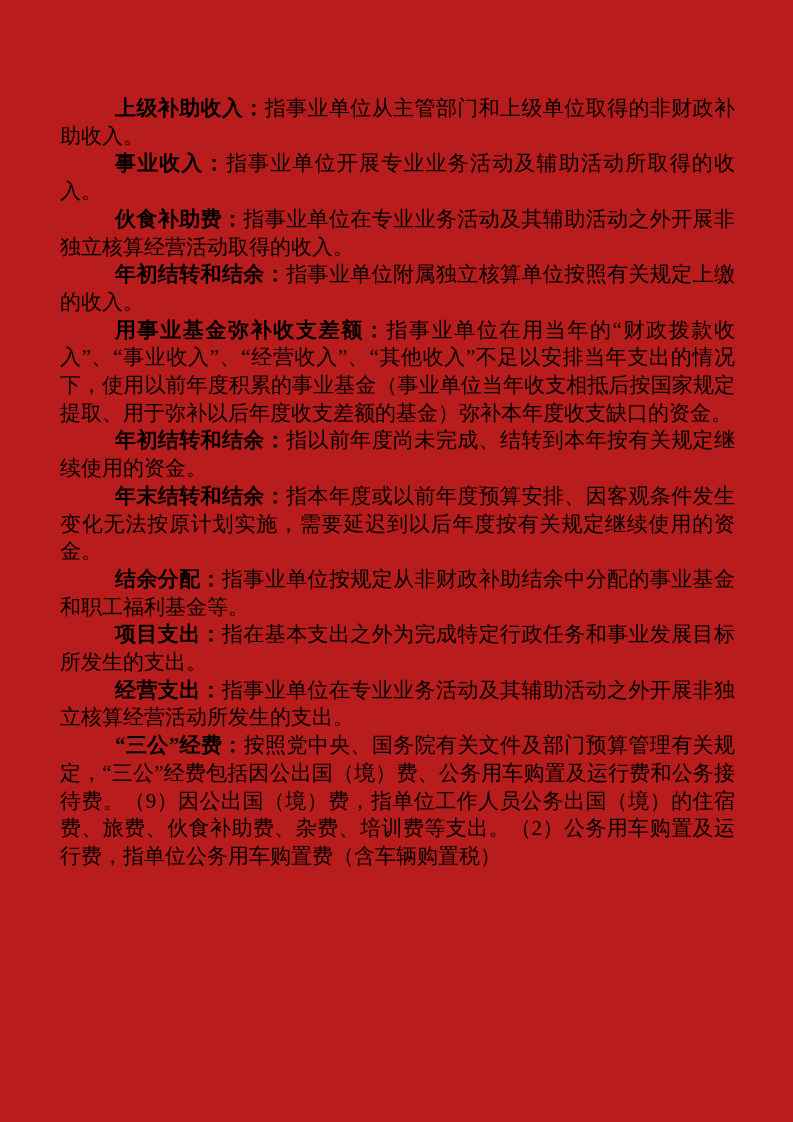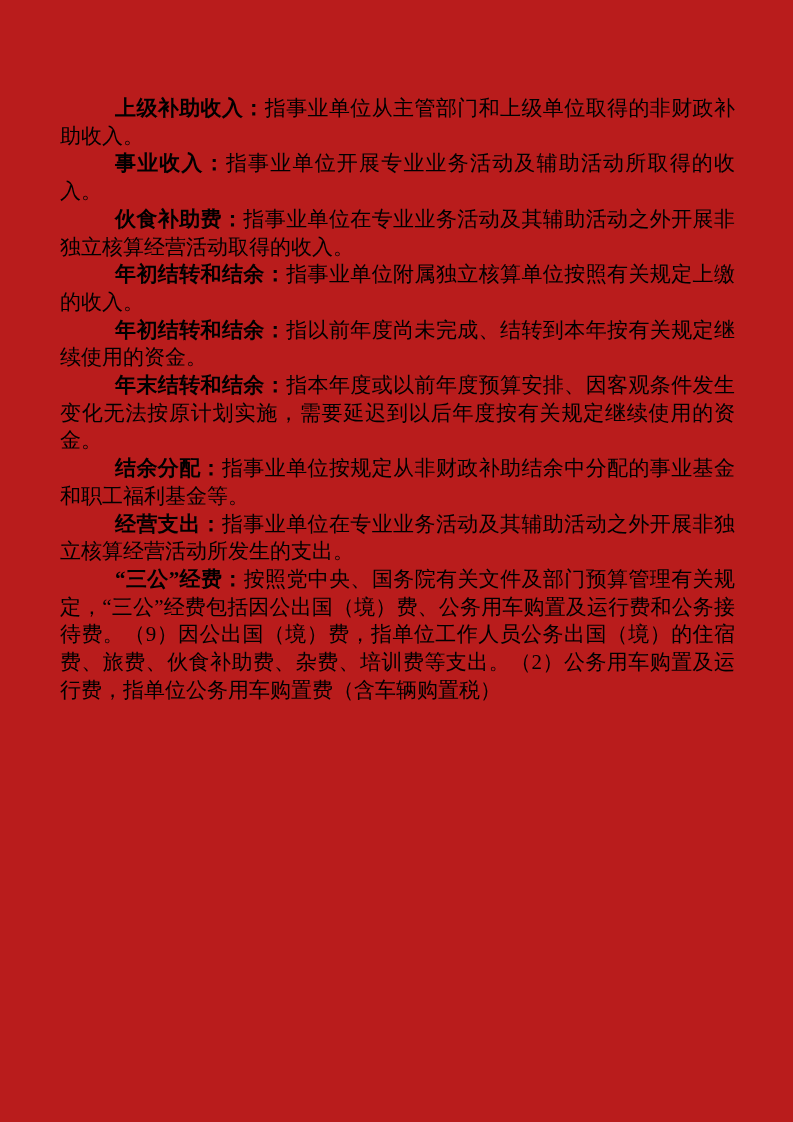--- a/index.html
+++ b/index.html
@@ -39,19 +39,21 @@
 </style>
 </head>
 <body>
 
 <div class="page">
   <div class="doc-content" id="doc-content">
       <p><b>上级补助收入：</b><span>指事业单位从主管部门和上级单位取得的非财政补助收入。</span></p>
       <p><b>事业收入：</b><span>指事业单位开展专业业务活动及辅助活动所取得的收入。</span></p>
       <p><b>伙食补助费：</b><span>指事业单位在专业业务活动及其辅助活动之外开展非独立核算经营活动取得的收入。</span></p>
       <p><b>年初结转和结余：</b><span>指事业单位附属独立核算单位按照有关规定上缴的收入。</span></p>
+      <p><b>用事业基金弥补收支差额：</b><span>指事业单位在用当年的“财政拨款收入”、“事业收入”、“经营收入”、“其他收入”不足以安排当年支出的情况下，使用以前年度积累的事业基金（事业单位当年收支相抵后按国家规定提取、用于弥补以后年度收支差额的基金）弥补本年度收支缺口的资金。</span></p>
       <p><b>年初结转和结余：</b><span>指以前年度尚未完成、结转到本年按有关规定继续使用的资金。</span></p>
       <p><b>年末结转和结余：</b><span>指本年度或以前年度预算安排、因客观条件发生变化无法按原计划实施，需要延迟到以后年度按有关规定继续使用的资金。</span></p>
       <p><b>结余分配：</b><span>指事业单位按规定从非财政补助结余中分配的事业基金和职工福利基金等。</span></p>
+      <p><b>项目支出：</b><span>指在基本支出之外为完成特定行政任务和事业发展目标所发生的支出。</span></p>
       <p><b>经营支出：</b><span>指事业单位在专业业务活动及其辅助活动之外开展非独立核算经营活动所发生的支出。</span></p>
       <p><b>“三公”经费：</b><span>按照党中央、国务院有关文件及部门预算管理有关规定，“三公”经费包括因公出国（境）费、公务用车购置及运行费和公务接待费。（9）因公出国（境）费，指单位工作人员公务出国（境）的住宿费、旅费、伙食补助费、杂费、培训费等支出。（2）公务用车购置及运行费，指单位公务用车购置费（含车辆购置税）</span></p>
     </div>
 </div>
 
 </body></html>

